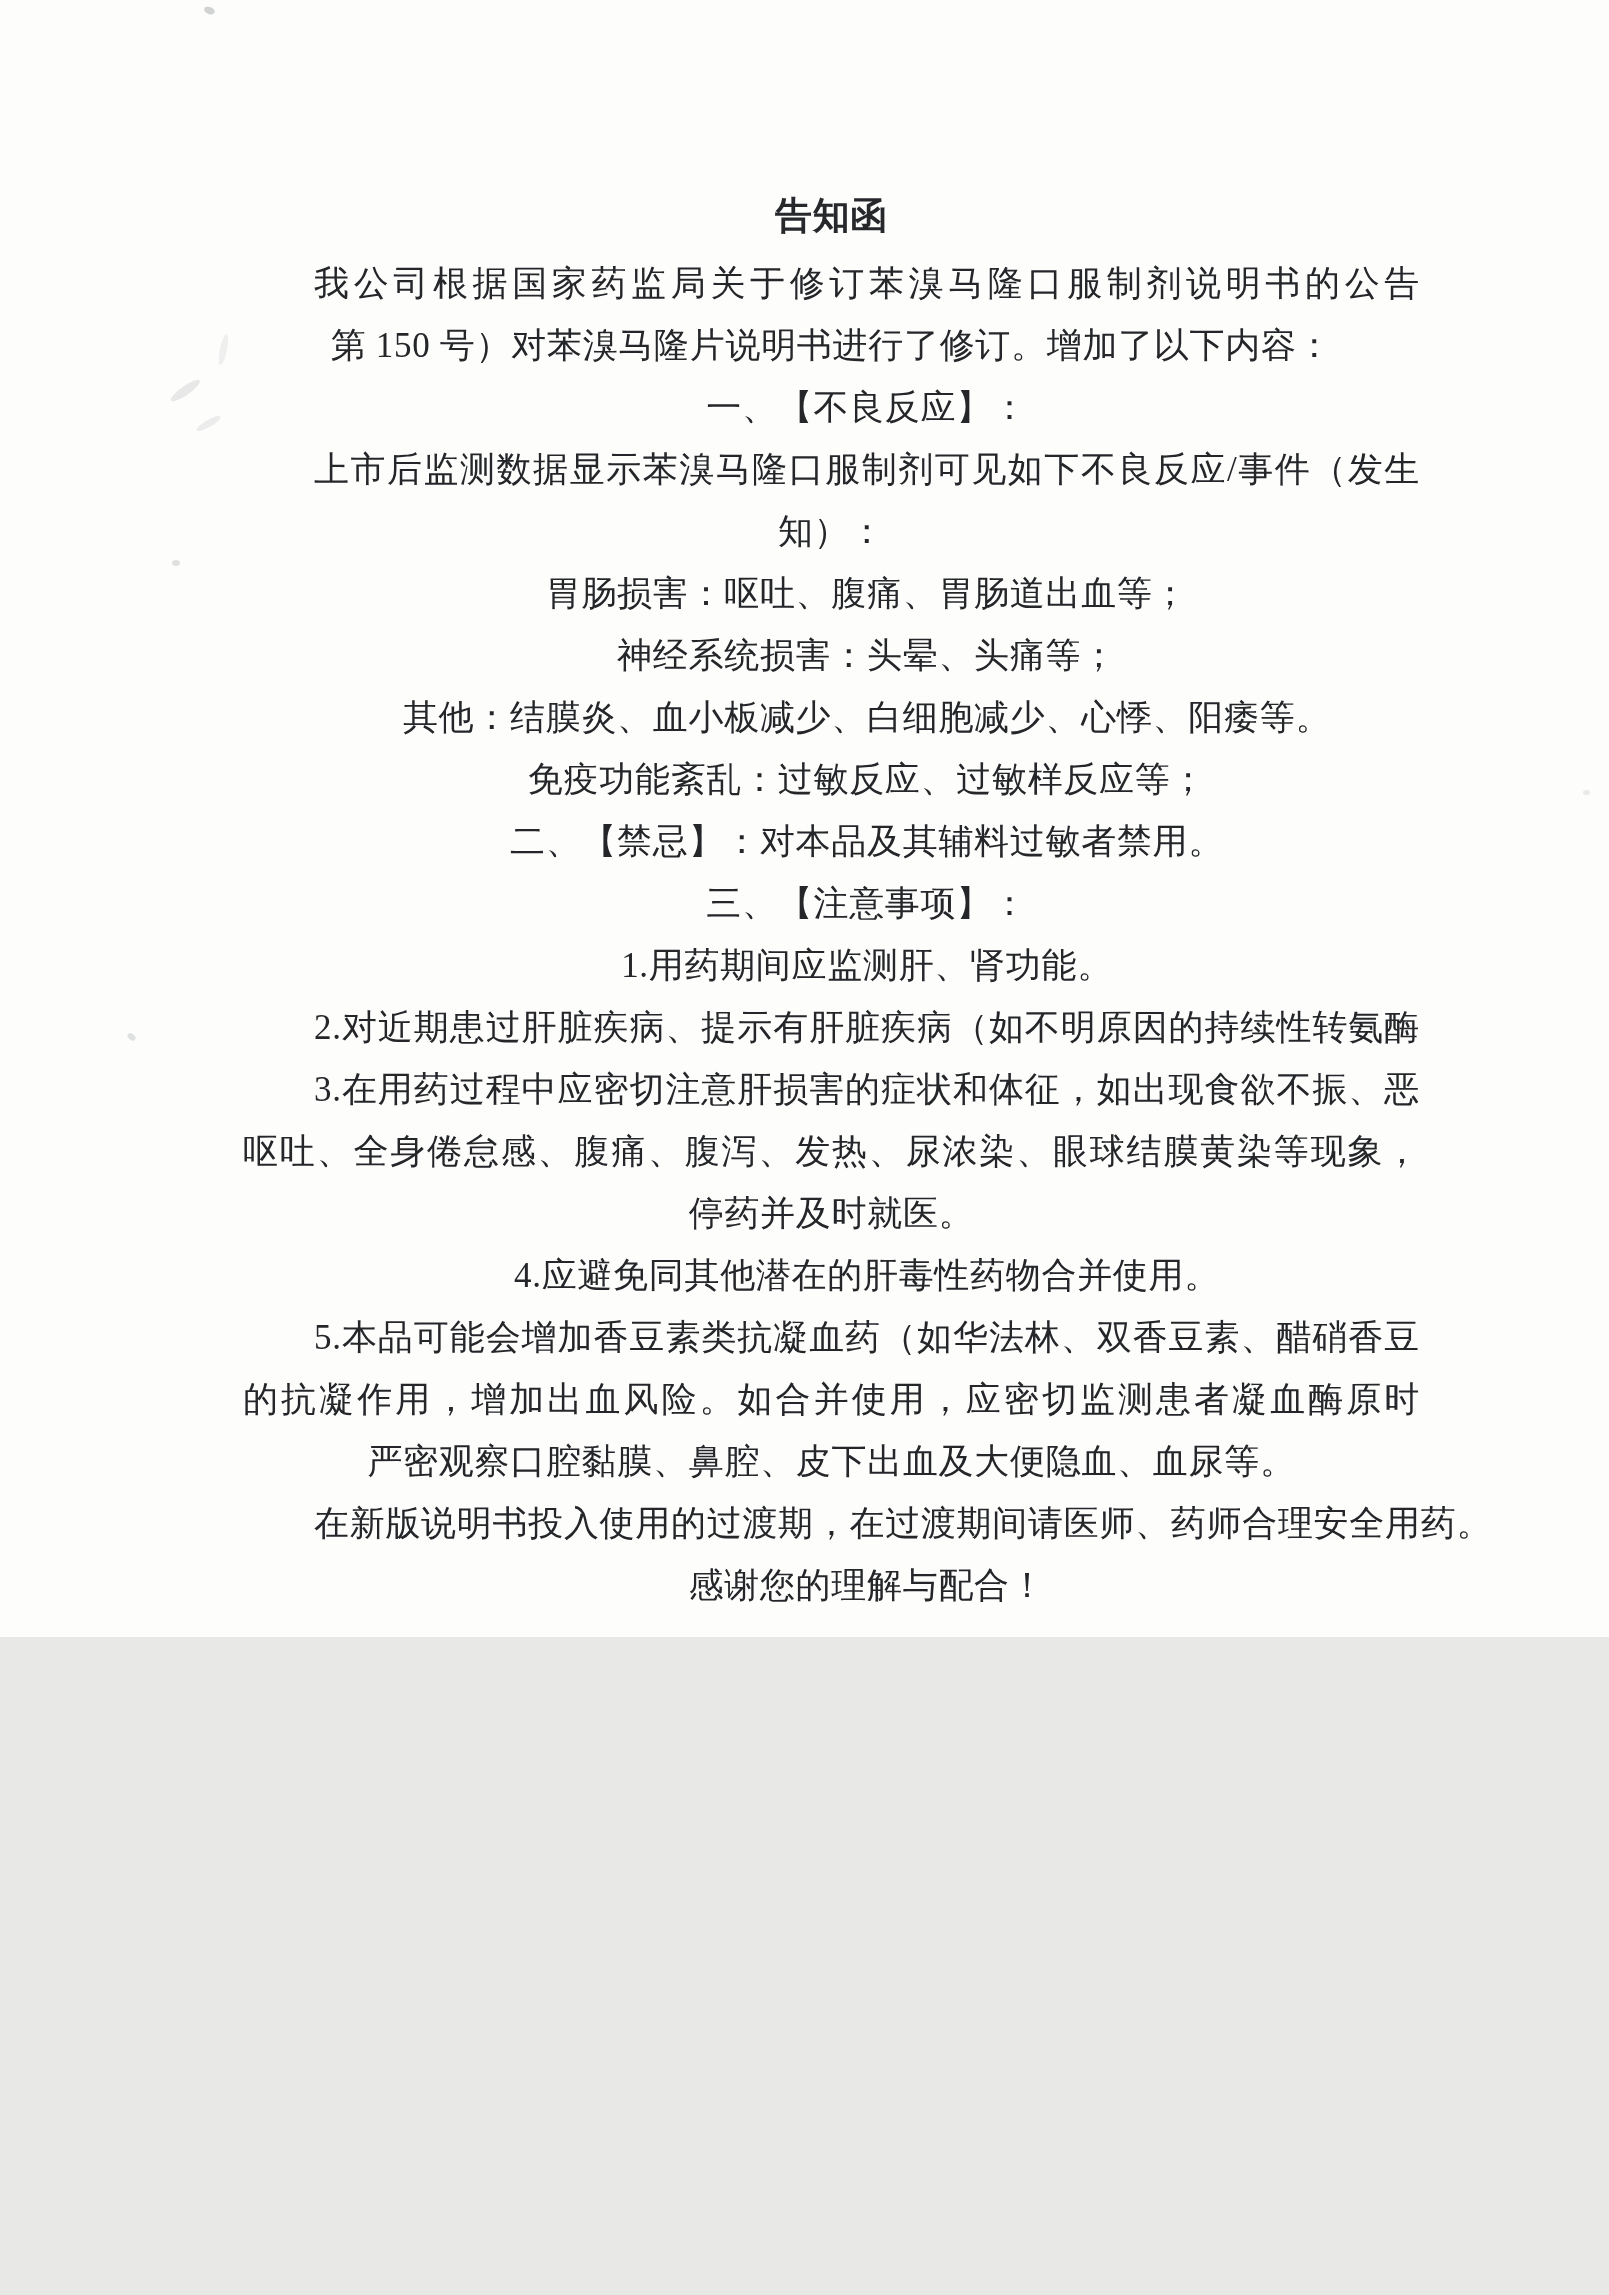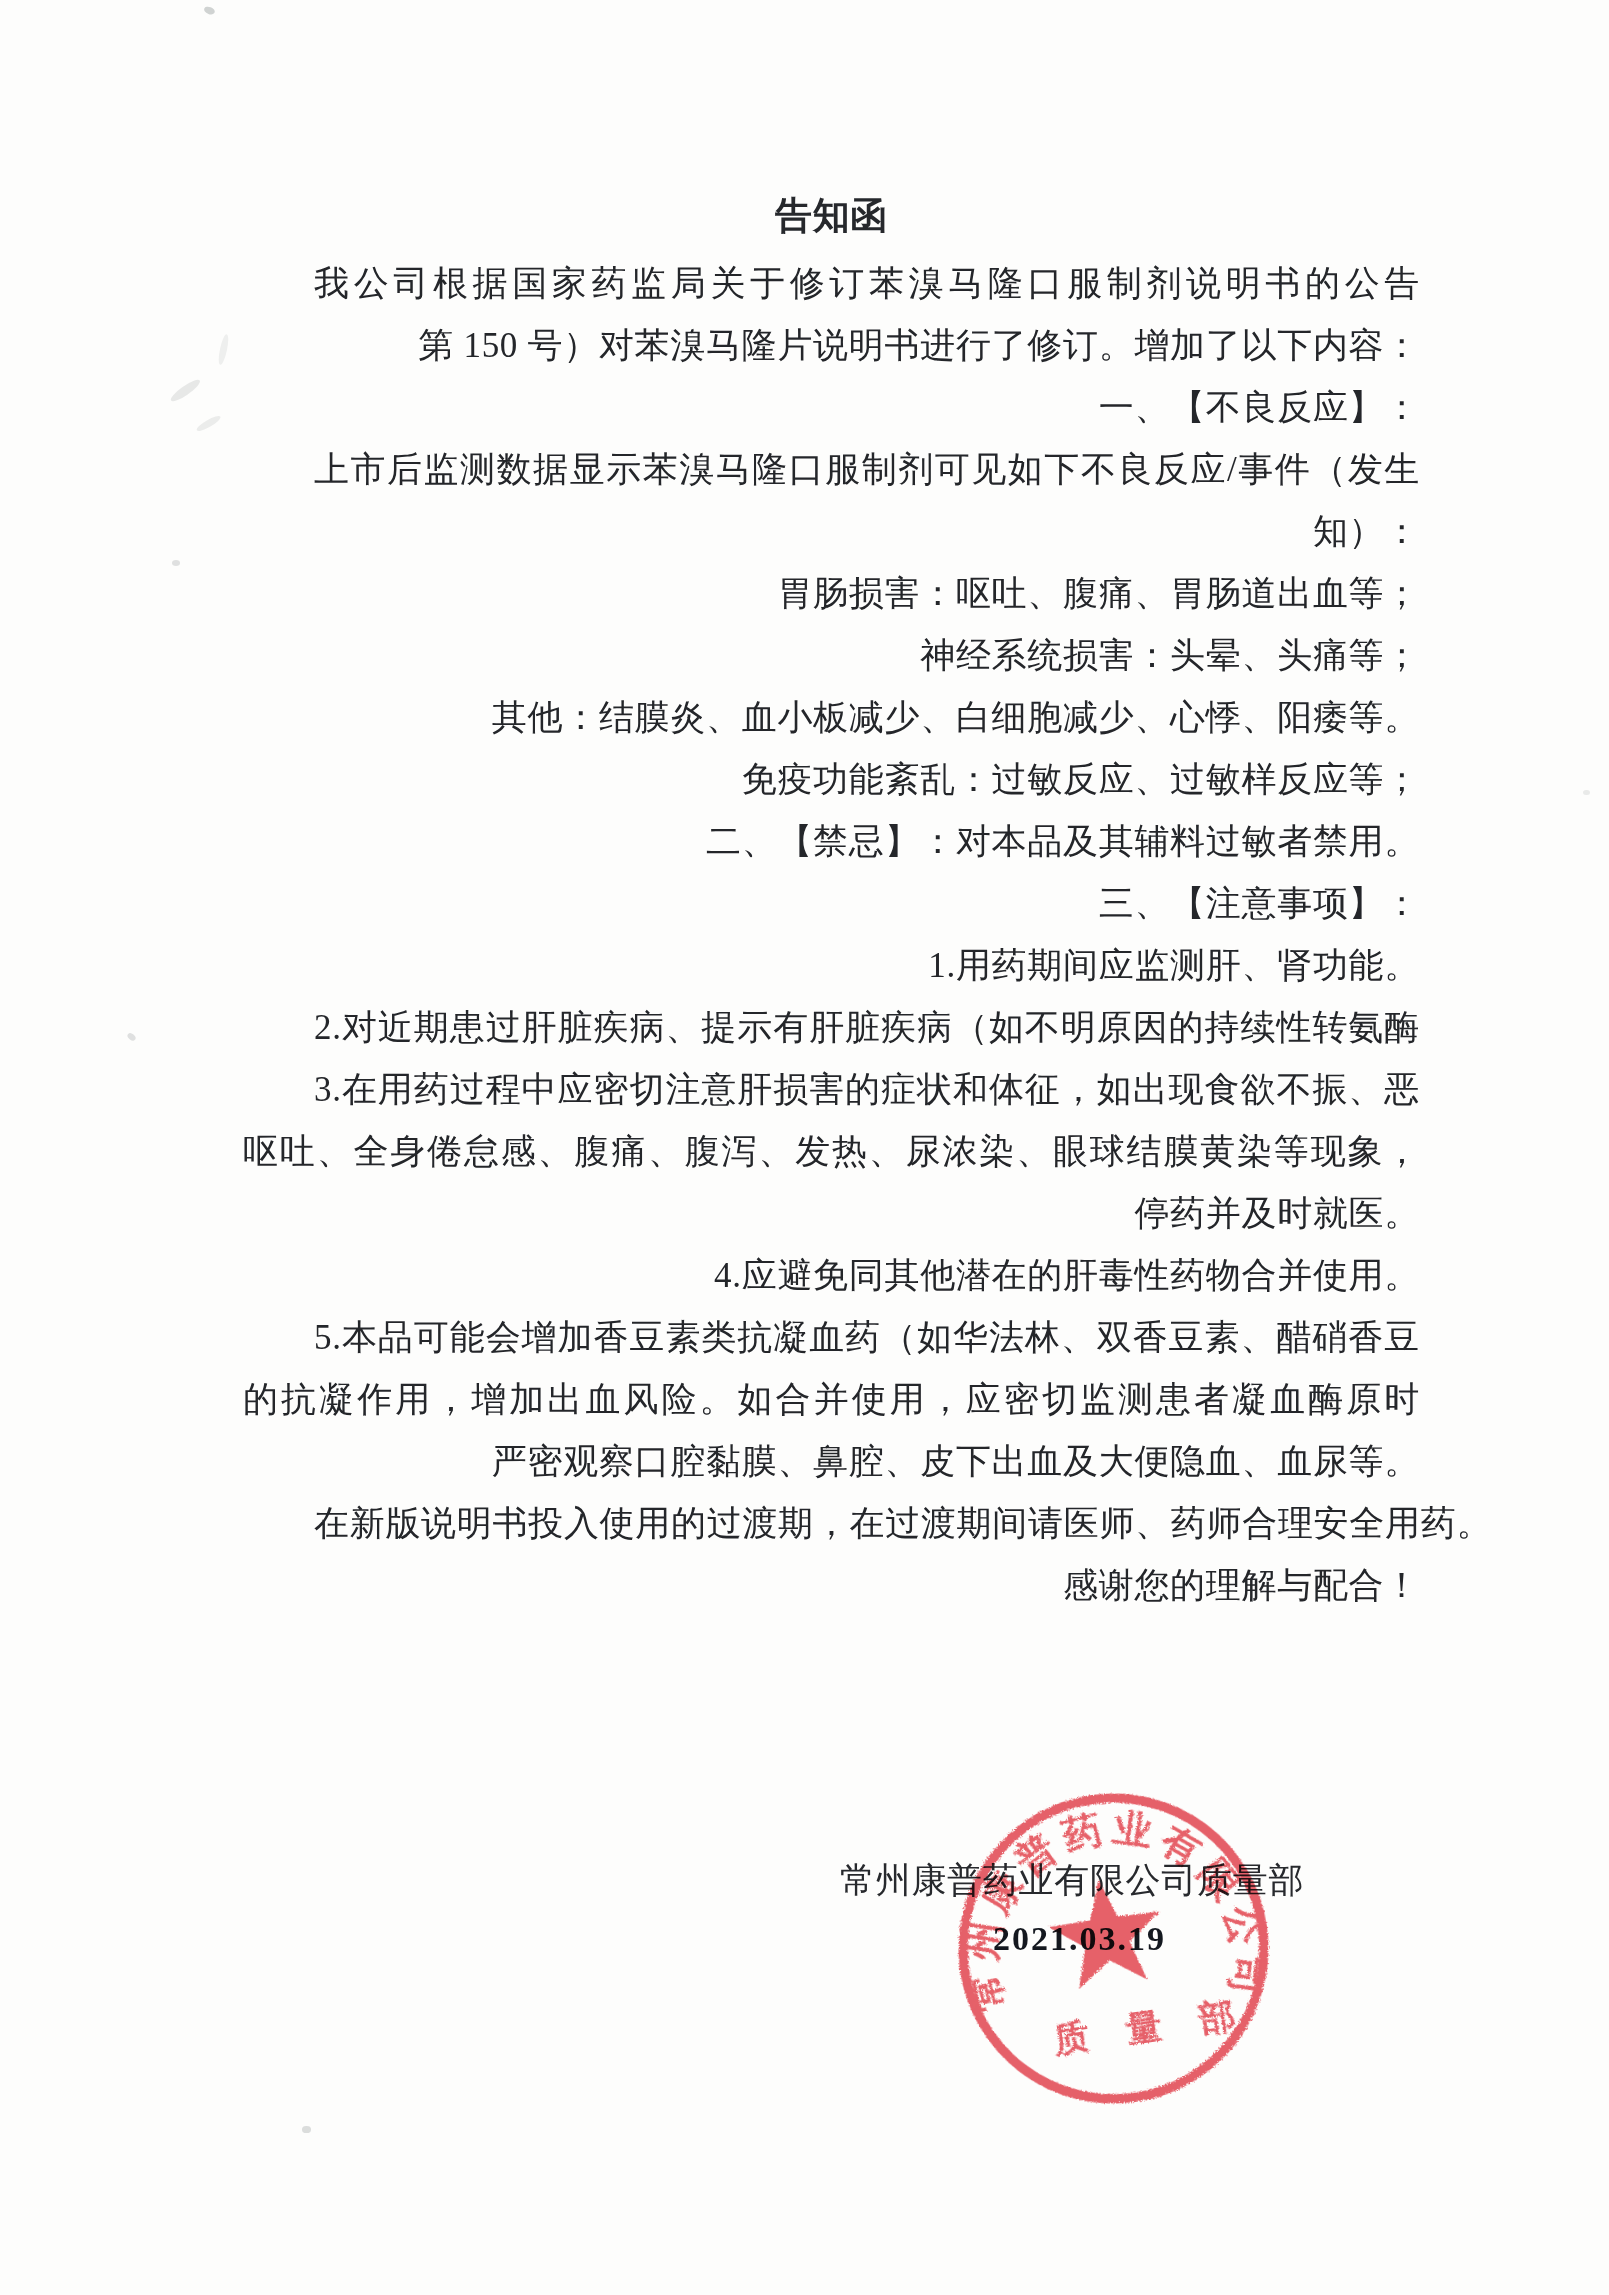--- a/index.html
+++ b/index.html
@@ -1,18 +1,18 @@
 <!DOCTYPE html>
 <html style="font-size:10.7px"><head>
 <meta charset="utf-8">
 <style>
   html,body{margin:0;padding:0;background:#e8e8e6;}
   .page{
     position:relative;
-    width:1609px;height:2295px;
+    width:1609px;height:1637px;
     background:#fdfdfc;
     overflow:hidden;
     font-family:"Liberation Serif","DejaVu Serif",serif;
     color:#24262a;
   }
   .content{
     position:absolute;
     left:243px;top:178px;width:1177px;
     font-size:35px;
     letter-spacing:0.7px;
@@ -21,21 +21,21 @@
   .doc-title{
     height:75px;line-height:75px;
     text-align:center;
     font-weight:bold;
     font-size:37px;
     color:#26282c;
   }
   .line{
     height:62px;line-height:62px;
     white-space:nowrap;
-    text-align:right;
+    text-align:center;
   }
   .line.indent{padding-left:71px;}
   .line.justify{
     white-space:normal;
     text-align:justify;
     text-align-last:justify;
     overflow:hidden;
   }
   .signature{
     position:absolute;

